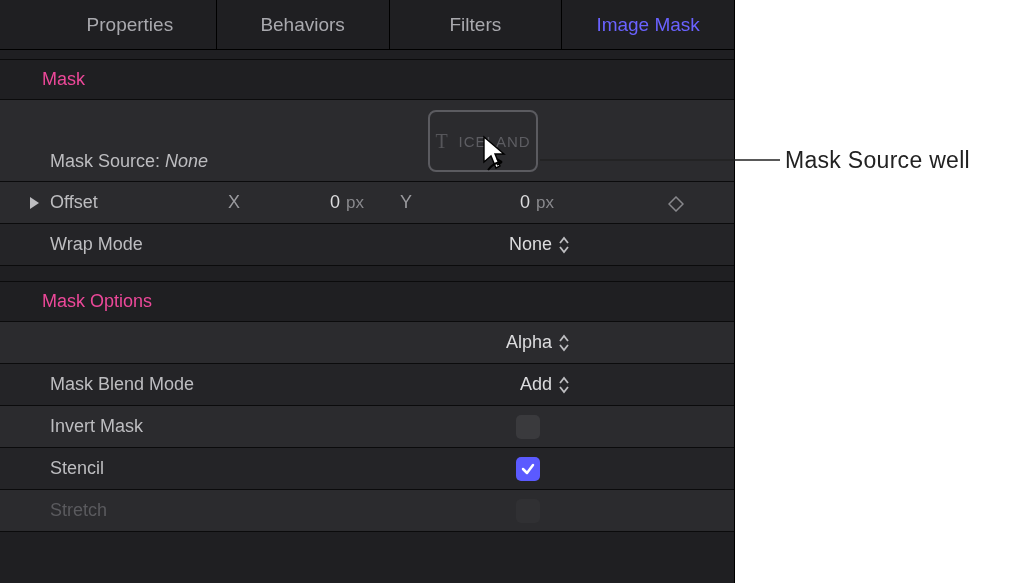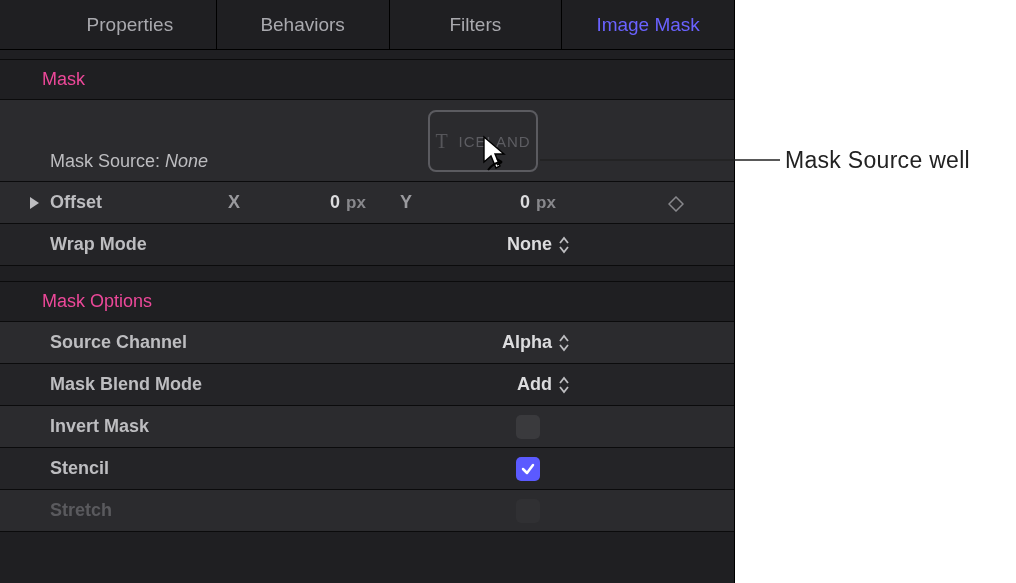--- a/index.html
+++ b/index.html
@@ -11,21 +11,21 @@
   .tab:last-child { border-right: none; }
   .tab.active { color: #6a62ff; font-weight: 500; }
   .spacer { height: 10px; border-bottom: 1px solid #0b0b0c; }
   .section-header { height: 40px; display: flex; align-items: center; padding-left: 42px; font-size: 18px; color: #ec4899; border-bottom: 1px solid #0b0b0c; }
   .mask-source-row { background: #2b2b2e; border-bottom: 1px solid #0b0b0c; height: 82px; display: flex; align-items: center; padding-left: 50px; position: relative; }
   .mask-source-row .label { font-size: 18px; color: #bdbdc0; margin-top: 42px; }
   .mask-source-row .label .italic { font-style: italic; }
   .well { position: absolute; left: 428px; top: 10px; width: 110px; height: 62px; border: 2px solid #5b5b60; border-radius: 8px; display: flex; align-items: center; justify-content: center; color: #5d5d62; font-size: 15px; letter-spacing: 1px; }
   .well .t-icon { margin-right: 10px; font-family: Georgia, serif; font-size: 20px; color: #56565a; }
   .cursor-svg { position: absolute; left: 480px; top: 34px; pointer-events: none; }
-  .row { background: #2b2b2e; border-bottom: 1px solid #0b0b0c; height: 42px; display: flex; align-items: center; position: relative; font-weight: bold; }
+  .row { background: #2b2b2e; border-bottom: 1px solid #0b0b0c; height: 42px; display: flex; align-items: center; position: relative; }
   .row.light { background: #2b2b2e; }
   .row.dark { background: #242427; }
   .row.disabled { color: #5a5a5e; }
   .row-label { position: absolute; left: 50px; font-size: 18px; color: #bdbdc0; }
   .row.disabled .row-label { color: #5a5a5e; }
   .disclosure { position: absolute; left: 28px; top: 14px; }
   .axis-x { position: absolute; left: 228px; font-size: 18px; color: #9a9a9e; }
   .axis-y { position: absolute; left: 400px; font-size: 18px; color: #9a9a9e; }
   .valbox { display: inline-flex; align-items: baseline; }
   .valbox .num { color: #dcdcde; font-size: 18px; }
@@ -112,21 +112,20 @@
           </span>
         </span>
       </span>
     </div>
 
     <div class="group-gap"></div>
 
     <div class="section-header">Mask Options</div>
 
     <div class="row light">
-      <span class="row-label">Source Channel</span>
       <span class="popup-wrap">
         <span class="popup">
           <span>Alpha</span>
           <span class="arrows">
             <svg width="12" height="18">
                 <path d="M2 7 L6 2 L10 7 M2 11 L6 16 L10 11" fill="none" stroke="#bdbdc0" stroke-width="1.8"></path>
               </svg>
           </span>
         </span>
       </span>

